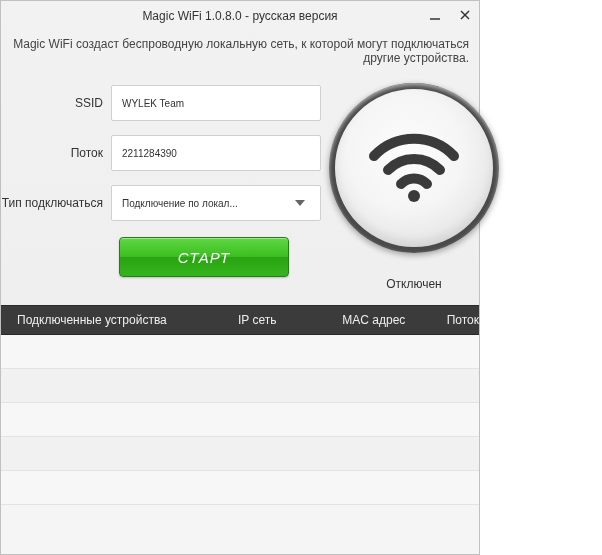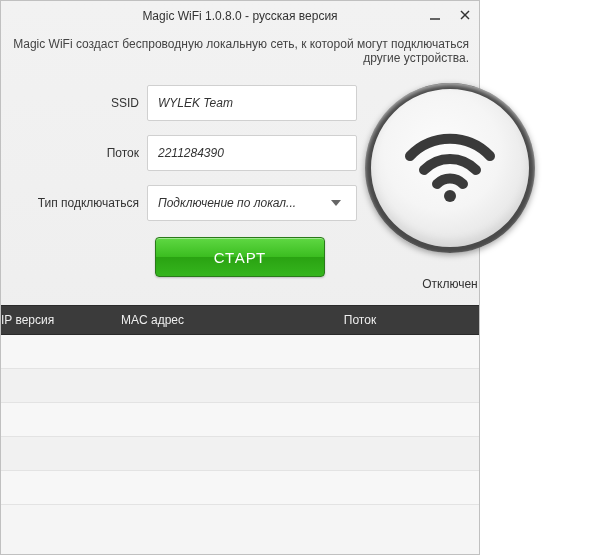--- a/index.html
+++ b/index.html
@@ -20,48 +20,48 @@
   .titlebar .controls { position: absolute; right: 8px; top: 0; height: 30px; display: flex; align-items: center; gap: 18px; font-size: 14px; color: #333; }
   .titlebar .controls span { cursor: default; }
   .description {
     text-align: right; font-size: 12px; color: #444;
     padding: 6px 10px 14px 10px;
   }
   .main {
     display: flex; padding: 0 16px 4px 0; gap: 8px;
     align-items: flex-start;
   }
-  .form-col { flex: 1; padding-top: 6px; margin-left: 36px; }
+  .form-col { flex: 1; padding-top: 6px; }
   .form-row { display: flex; align-items: center; margin-bottom: 14px; }
   .form-row label {
     width: 110px; text-align: right; padding-right: 8px;
     font-size: 12px; color: #333;
   }
   .form-row .control {
     flex: 1;
   }
   .input, .select {
     width: 210px; height: 36px;
     border: 1px solid #d0d0d0;
     background: #fff; border-radius: 2px;
-    font-size: 12px; color: #333;
+    font-size: 10px; color: #333;
     padding: 0 10px;
-    display: flex; align-items: center; font-style: italic;
+    display: flex; align-items: center;
   }
   .select {
     width: 210px;
     justify-content: space-between;
     position: relative;
   }
   .select .sel-text { white-space: nowrap; overflow: hidden; text-overflow: ellipsis; padding-right: 8px;}
   .select .dd-btn {
     display:flex; align-items:center; justify-content:center;
     width: 20px; height: 100%;
   }
-  .start-row { display:flex; justify-content:flex-start; padding-left: 118px; margin-top: 16px;}
+  .start-row { display:flex; justify-content:flex-start; padding-left: 118px; margin-top: 16px; font-style: italic;}
   .start-btn {
     width: 170px; height: 40px;
     border: 1px solid #2a7a1a;
     border-radius: 4px;
     background: linear-gradient(to bottom, #5fd843 0%, #3bbd20 50%, #2aa312 51%, #35b51d 100%);
     color: #fff; font-size: 15px; letter-spacing: 1px;
     box-shadow: inset 0 1px 0 rgba(255,255,255,0.4), 0 1px 2px rgba(0,0,0,0.2);
     display:flex; align-items:center; justify-content:center;
     cursor: default;
   }
@@ -178,21 +178,22 @@
             <circle cx="50" cy="70" r="6" fill="#3a3a3a"></circle>
           </svg>
         </span>
       </div>
       <div class="status-text">Отключен</div>
     </div>
   </div>
 
   <div class="table-area">
     <div class="thead">
-      <div class="th2">IP версия</div>
+      <div class="th1">Подключенные устройства</div>
+      <div class="th2">IP сеть</div>
       <div class="th3">MAC адрес</div>
       <div class="th4">Поток</div>
     </div>
     <div class="tbody">
       <div class="trow"></div>
       <div class="trow"></div>
       <div class="trow"></div>
       <div class="trow"></div>
       <div class="trow"></div>
     </div>

